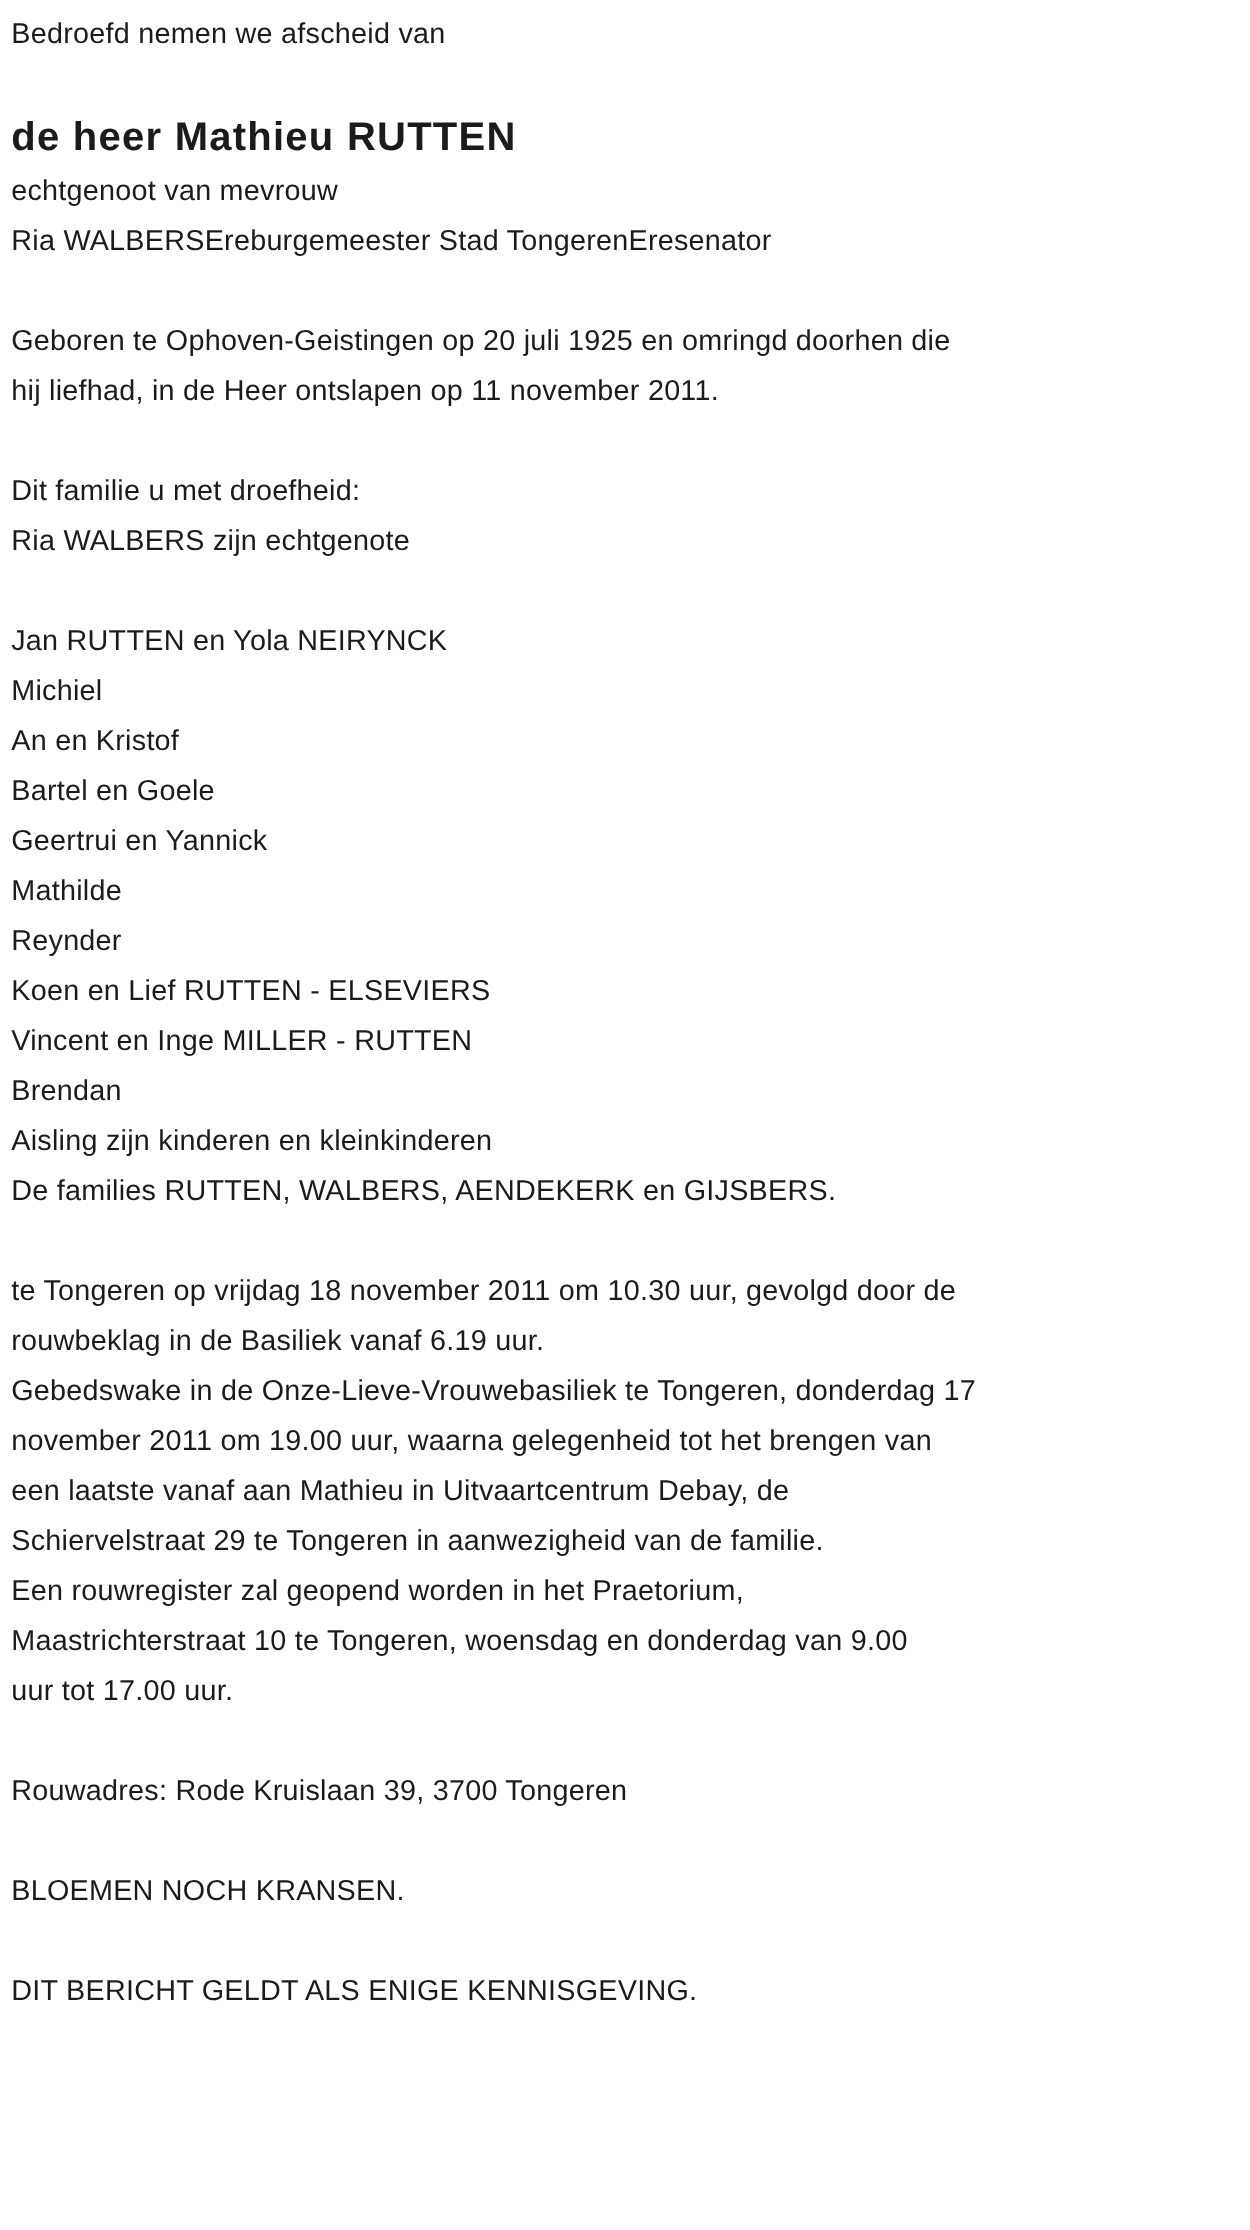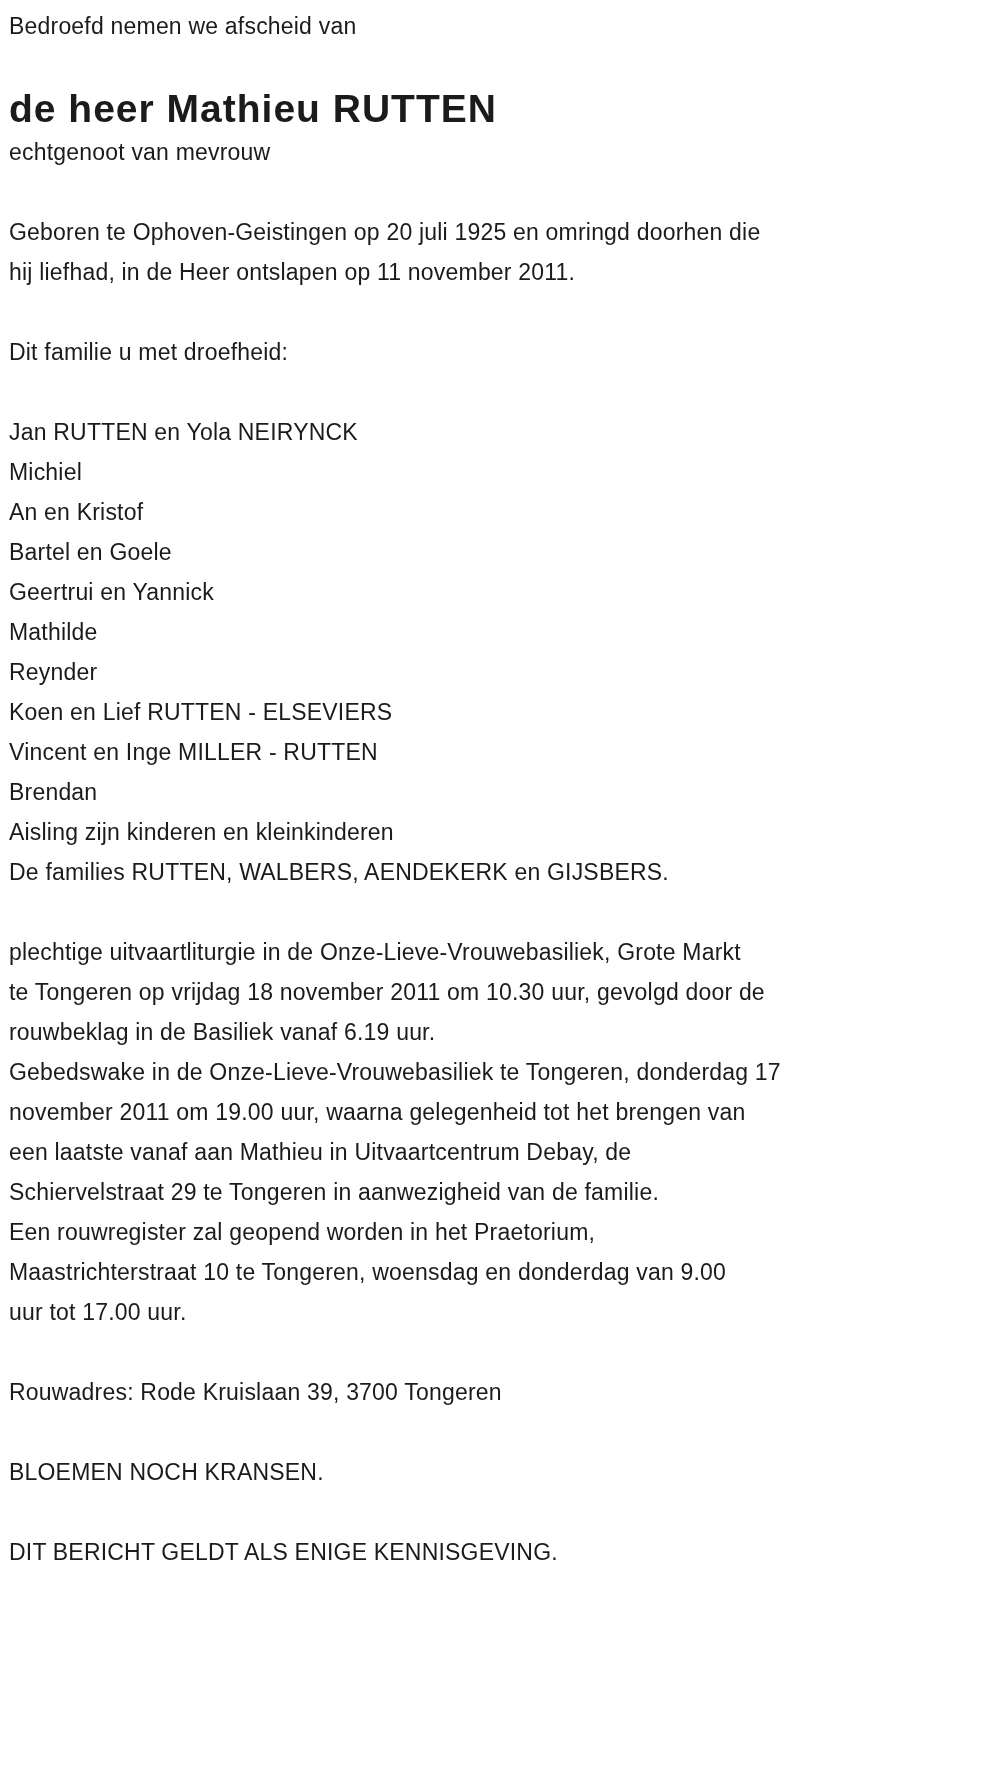--- a/index.html
+++ b/index.html
@@ -21,21 +21,21 @@
     width: 1000px;
   }
   .text-line {
     font-size: 23px;
     line-height: 40px;
     white-space: pre;
     letter-spacing: 0.2px;
     color: var(--text-color);
   }
   .title-line {
-    font-size: 39px;
+    font-size: 32px;
     line-height: 46px;
     font-weight: 700;
     letter-spacing: 1px;
     white-space: pre;
     color: var(--text-color);
   }
   .blank-line {
     height: 40px;
   }
 </style>
@@ -46,48 +46,49 @@
   <div data-name="notice-body">
       <div class="block" data-name="intro">
         <div class="text-line" data-name="text-line">Bedroefd nemen we afscheid van</div>
       </div>
       <div class="blank-line" data-name="blank-line"></div>
       <div class="block" data-name="deceased-name">
         <div class="title-line" data-name="deceased-name-line">de heer Mathieu RUTTEN</div>
       </div>
       <div class="block" data-name="spouse-and-honorifics">
         <div class="text-line" data-name="text-line">echtgenoot van mevrouw</div>
+        <div class="text-line" data-name="text-line">Ria WALBERSEreburgemeester Stad TongerenEresenator</div>
       </div>
       <div class="blank-line" data-name="blank-line"></div>
       <div class="block" data-name="birth-death-info">
         <div class="text-line" data-name="text-line">Geboren te Ophoven-Geistingen op 20 juli 1925 en omringd doorhen die</div>
         <div class="text-line" data-name="text-line">hij liefhad, in de Heer ontslapen op 11 november 2011.</div>
       </div>
       <div class="blank-line" data-name="blank-line"></div>
       <div class="block" data-name="announcement">
         <div class="text-line" data-name="text-line">Dit familie u met droefheid:</div>
+        <div class="text-line" data-name="text-line">Ria WALBERS zijn echtgenote</div>
       </div>
       <div class="blank-line" data-name="blank-line"></div>
       <div class="block" data-name="family-list">
         <div class="text-line" data-name="text-line">Jan RUTTEN en Yola NEIRYNCK</div>
         <div class="text-line" data-name="text-line">Michiel</div>
         <div class="text-line" data-name="text-line">An en Kristof</div>
         <div class="text-line" data-name="text-line">Bartel en Goele</div>
         <div class="text-line" data-name="text-line">Geertrui en Yannick</div>
         <div class="text-line" data-name="text-line">Mathilde</div>
         <div class="text-line" data-name="text-line">Reynder</div>
         <div class="text-line" data-name="text-line">Koen en Lief RUTTEN - ELSEVIERS</div>
         <div class="text-line" data-name="text-line">Vincent en Inge MILLER - RUTTEN</div>
         <div class="text-line" data-name="text-line">Brendan</div>
         <div class="text-line" data-name="text-line">Aisling zijn kinderen en kleinkinderen</div>
         <div class="text-line" data-name="text-line">De families RUTTEN, WALBERS, AENDEKERK en GIJSBERS.</div>
       </div>
       <div class="blank-line" data-name="blank-line"></div>
       <div class="block" data-name="ceremony-info">
-        <div class="text-line" data-name="text-line">plechtige uitvaartliturgie in de Onze-Lieve-Vrouwebasiliek, Grote Markt</div>
         <div class="text-line" data-name="text-line">te Tongeren op vrijdag 18 november 2011 om 10.30 uur, gevolgd door de</div>
         <div class="text-line" data-name="text-line">rouwbeklag in de Basiliek vanaf 6.19 uur.</div>
         <div class="text-line" data-name="text-line">Gebedswake in de Onze-Lieve-Vrouwebasiliek te Tongeren, donderdag 17</div>
         <div class="text-line" data-name="text-line">november 2011 om 19.00 uur, waarna gelegenheid tot het brengen van</div>
         <div class="text-line" data-name="text-line">een laatste vanaf aan Mathieu in Uitvaartcentrum Debay, de</div>
         <div class="text-line" data-name="text-line">Schiervelstraat 29 te Tongeren in aanwezigheid van de familie.</div>
         <div class="text-line" data-name="text-line">Een rouwregister zal geopend worden in het Praetorium,</div>
         <div class="text-line" data-name="text-line">Maastrichterstraat 10 te Tongeren, woensdag en donderdag van 9.00</div>
         <div class="text-line" data-name="text-line">uur tot 17.00 uur.</div>
       </div>

